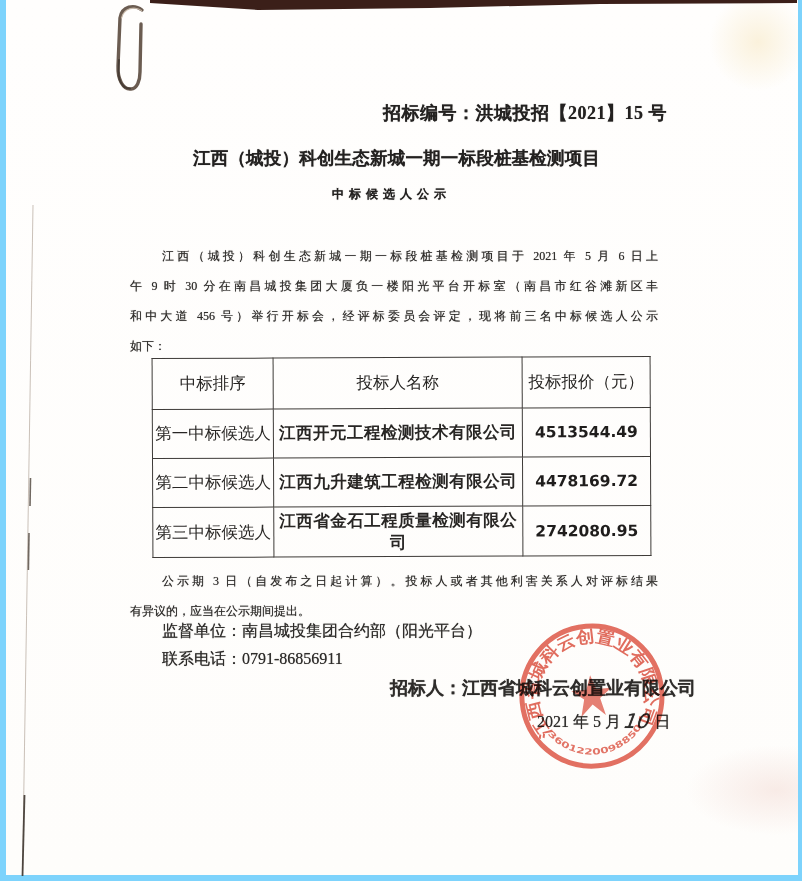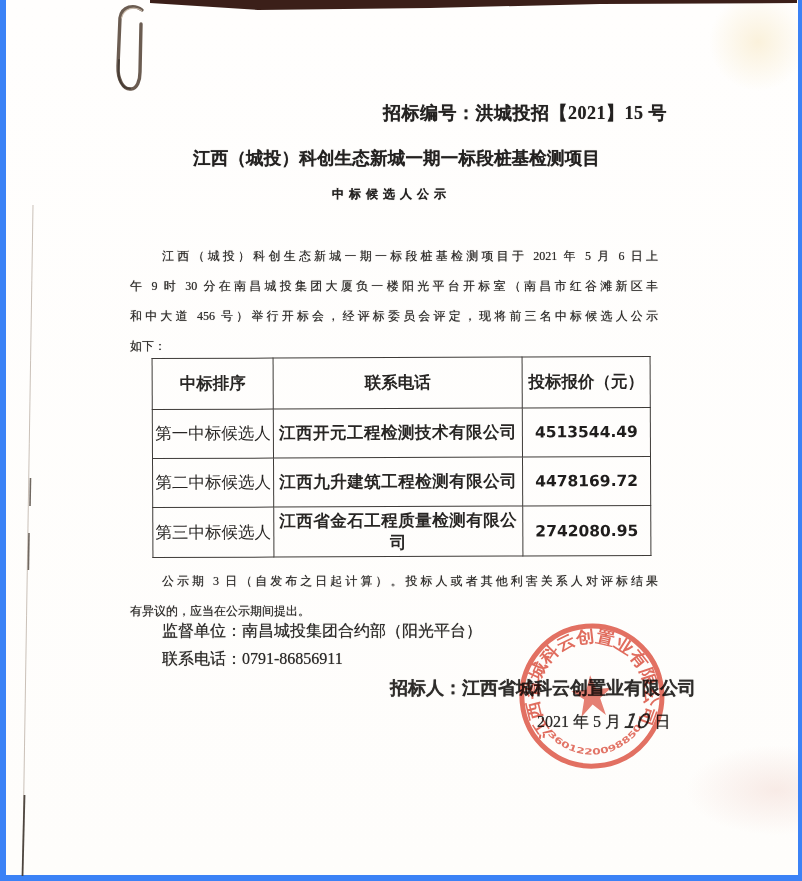--- a/index.html
+++ b/index.html
@@ -1,17 +1,17 @@
 <!DOCTYPE html>
 <html><head>
 <meta charset="utf-8">
 <style>
   * { margin:0; padding:0; box-sizing:border-box; }
   body { width:802px; height:881px; font-family:"Liberation Serif","DejaVu Serif",serif; }
-  .scene { position:relative; width:802px; height:881px; background:#3b82f6; overflow:hidden; }
+  .scene { position:relative; width:802px; height:881px; background:#7dd3fc; overflow:hidden; }
   .paper {
     position:absolute; left:6px; top:0; width:792px; height:875px;
     background:
       radial-gradient(circle 70px at 752px 42px, rgba(250,240,216,.9), rgba(250,240,216,0) 70%),
       radial-gradient(ellipse 120px 60px at 770px 790px, rgba(243,220,213,.55), rgba(243,220,213,0) 75%),
       linear-gradient(180deg,#fffefd 0%,#fefdfb 100%);
   }
   .artifacts { position:absolute; left:0; top:0; width:802px; height:881px; pointer-events:none; }
   .txt { position:absolute; color:#2e2c2a; text-shadow:0 0 .7px rgba(46,44,42,.75); white-space:nowrap; }
   .ref      { left:383px; top:101px; font-size:18px; font-weight:bold; letter-spacing:.5px; color:#232120; }
@@ -22,21 +22,21 @@
   .para2 { top:566px; }
   .pline { text-shadow:0 0 .7px rgba(46,44,42,.7); white-space:nowrap; }
   .pline.fill { white-space:normal; text-align:justify; text-align-last:justify; }
   .pline.indent { text-indent:32px; }
   .doc-table {
     position:absolute; left:152px; top:357px; width:498px; height:200px;
     border-collapse:collapse; table-layout:fixed; font-size:16.5px; color:#282624;
     transform:rotate(-0.25deg);
   }
   .doc-table td, .doc-table th { border:1.6px solid #3e3b38; text-align:center; vertical-align:middle; }
-  .doc-table th { font-weight:bold; }
+  .doc-table th { font-weight:normal; }
   .col-rank { width:121px; } .col-bidder { width:249px; } .col-price { width:128px; }
   .row-head { height:50px; } .row-data { height:49px; }
   .cell-bidder { font-weight:600; letter-spacing:.5px; }
   .cell-price { font-family:"DejaVu Sans","Liberation Sans",sans-serif; font-weight:600; font-size:15.5px; color:#1f1d1c; }
   .supervisor { left:162px; top:621px; font-size:16px; }
   .phone      { left:162px; top:649px; font-size:16px; }
   .tenderer   { left:390px; top:676px; font-size:18px; z-index:4;font-weight:bold; }
   .dateline   { left:537px; top:708px; font-size:16px; z-index:4; }
   .handwrit   { display:inline-block; font-family:"DejaVu Sans",sans-serif; font-style:italic;
                 font-size:20px; transform:skewX(-10deg) translateY(1px); font-weight:500; }
@@ -77,21 +77,21 @@
 
   <table class="doc-table">
     <colgroup>
         <col class="col-rank">
         <col class="col-bidder">
         <col class="col-price">
       </colgroup>
     <tbody>
         <tr class="row-head">
       <th>中标排序</th>
-      <th>联系电话</th>
+      <th>投标人名称</th>
       <th>投标报价（元）</th>
     </tr>
     <tr class="row-data">
       <td>第一中标候选人</td>
       <td class="cell-bidder">江西开元工程检测技术有限公司</td>
       <td class="cell-price">4513544.49</td>
     </tr>
     <tr class="row-data">
       <td>第二中标候选人</td>
       <td class="cell-bidder">江西九升建筑工程检测有限公司</td>

